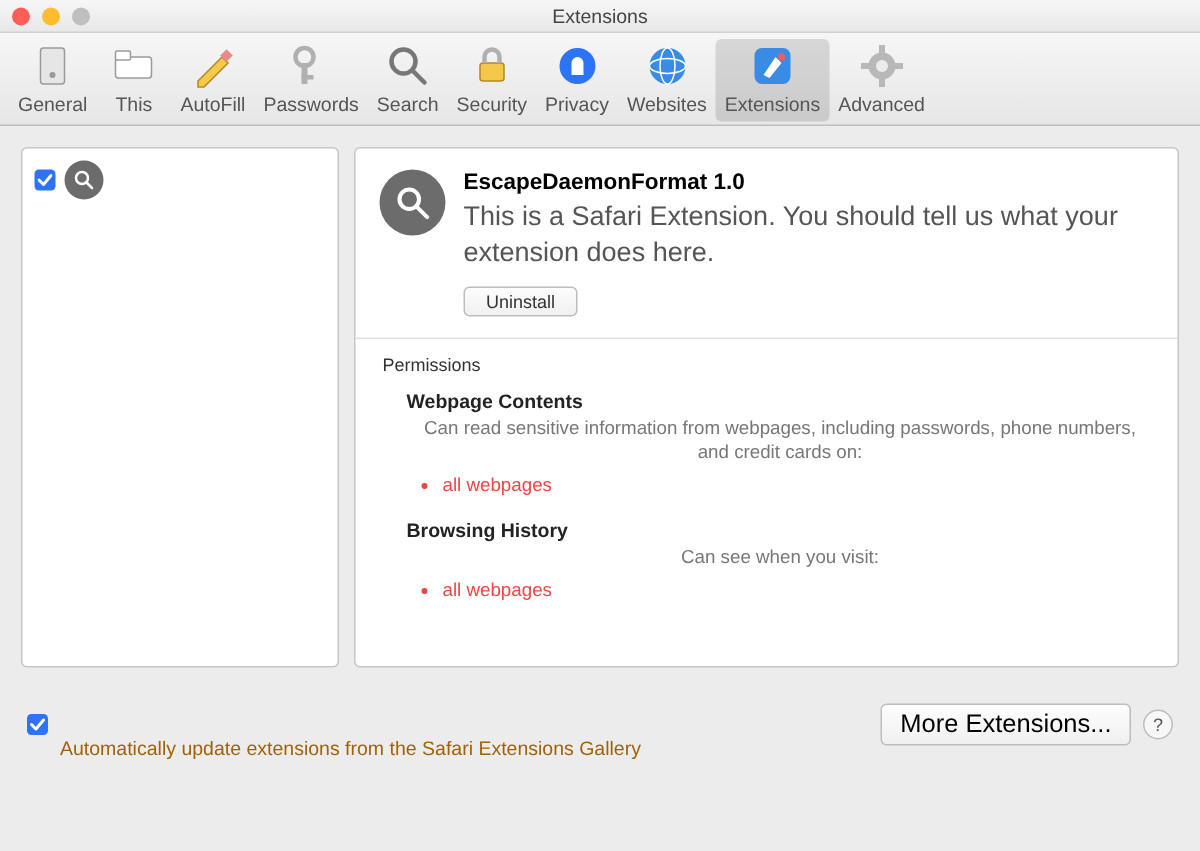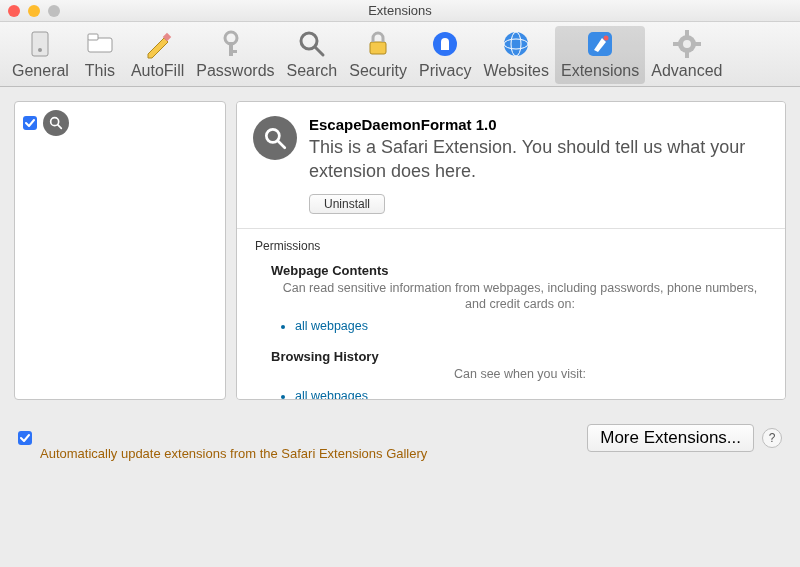--- a/index.html
+++ b/index.html
@@ -32,30 +32,30 @@
     }
     .toolbar {
       display:flex; align-items:flex-end; gap:0;
       padding: 4px 6px 2px 6px;
       background: linear-gradient(#f6f6f6,#e6e6e6);
       border-bottom: 1px solid #bdbdbd;
     }
     .tb-item {
       display:flex; flex-direction:column; align-items:center;
       padding: 2px 6px 4px 6px; border-radius:4px;
-      font-size:16px; color:#555; min-width:50px;
+      font-size:13px; color:#555; min-width:50px;
       cursor:default;
     }
     .tb-item.active { background: rgba(0,0,0,0.12); }
     .tb-item .ico { width:32px; height:32px; display:flex;align-items:center;justify-content:center; }
     .tb-label { margin-top:2px; }
     .content-wrap {
       margin: 14px 14px 8px 14px;
       display:flex; gap:10px;
-      height: 299px;
+      height: 347px;
     }
     .sidebar {
       width: 212px; background:#fff;
       border:1px solid #c6c6c6; border-radius:4px;
       padding:6px;
     }
     .ext-row { display:flex; align-items:center; gap:6px; padding:2px; }
     .ext-check {
       width:14px; height:14px; border-radius:3px; background:#2d73f7;
       display:flex;align-items:center;justify-content:center;
@@ -84,21 +84,21 @@
       margin-top:10px;
       border:1px solid #bdbdbd; border-radius:4px;
       background:linear-gradient(#fdfdfd,#f0f0f0);
       padding:2px 14px; font-size:12px; color:#333;
     }
     .sep{border-top:1px solid #e0e0e0;margin:14px -16px 10px -16px;}
     .perm-head{font-size:12px;color:#333;margin:4px 0 10px 2px;}
     .perm-section{margin-left:18px; margin-bottom:16px;}
     .perm-title{font-size:13px;font-weight:600;color:#222;margin-bottom:2px;}
     .perm-desc{font-size:12.5px;color:#777; line-height:1.35;text-align:center;}
-    .perm-list{margin:6px 0 0 24px;font-size:12.5px;color:#0369a1;}
+    .perm-list{margin:6px 0 0 24px;font-size:12.5px;color:#ef4444;}
     .footer{
       display:flex;align-items:center;gap:8px;
       padding: 6px 18px 14px 18px;
     }
     .footer .fill{flex:1;}
     .more-btn{
       border:1px solid #bdbdbd;border-radius:4px;
       background:linear-gradient(#fdfdfd,#f0f0f0);
       padding:3px 12px;font-size:17px;text-align:center;
     }

